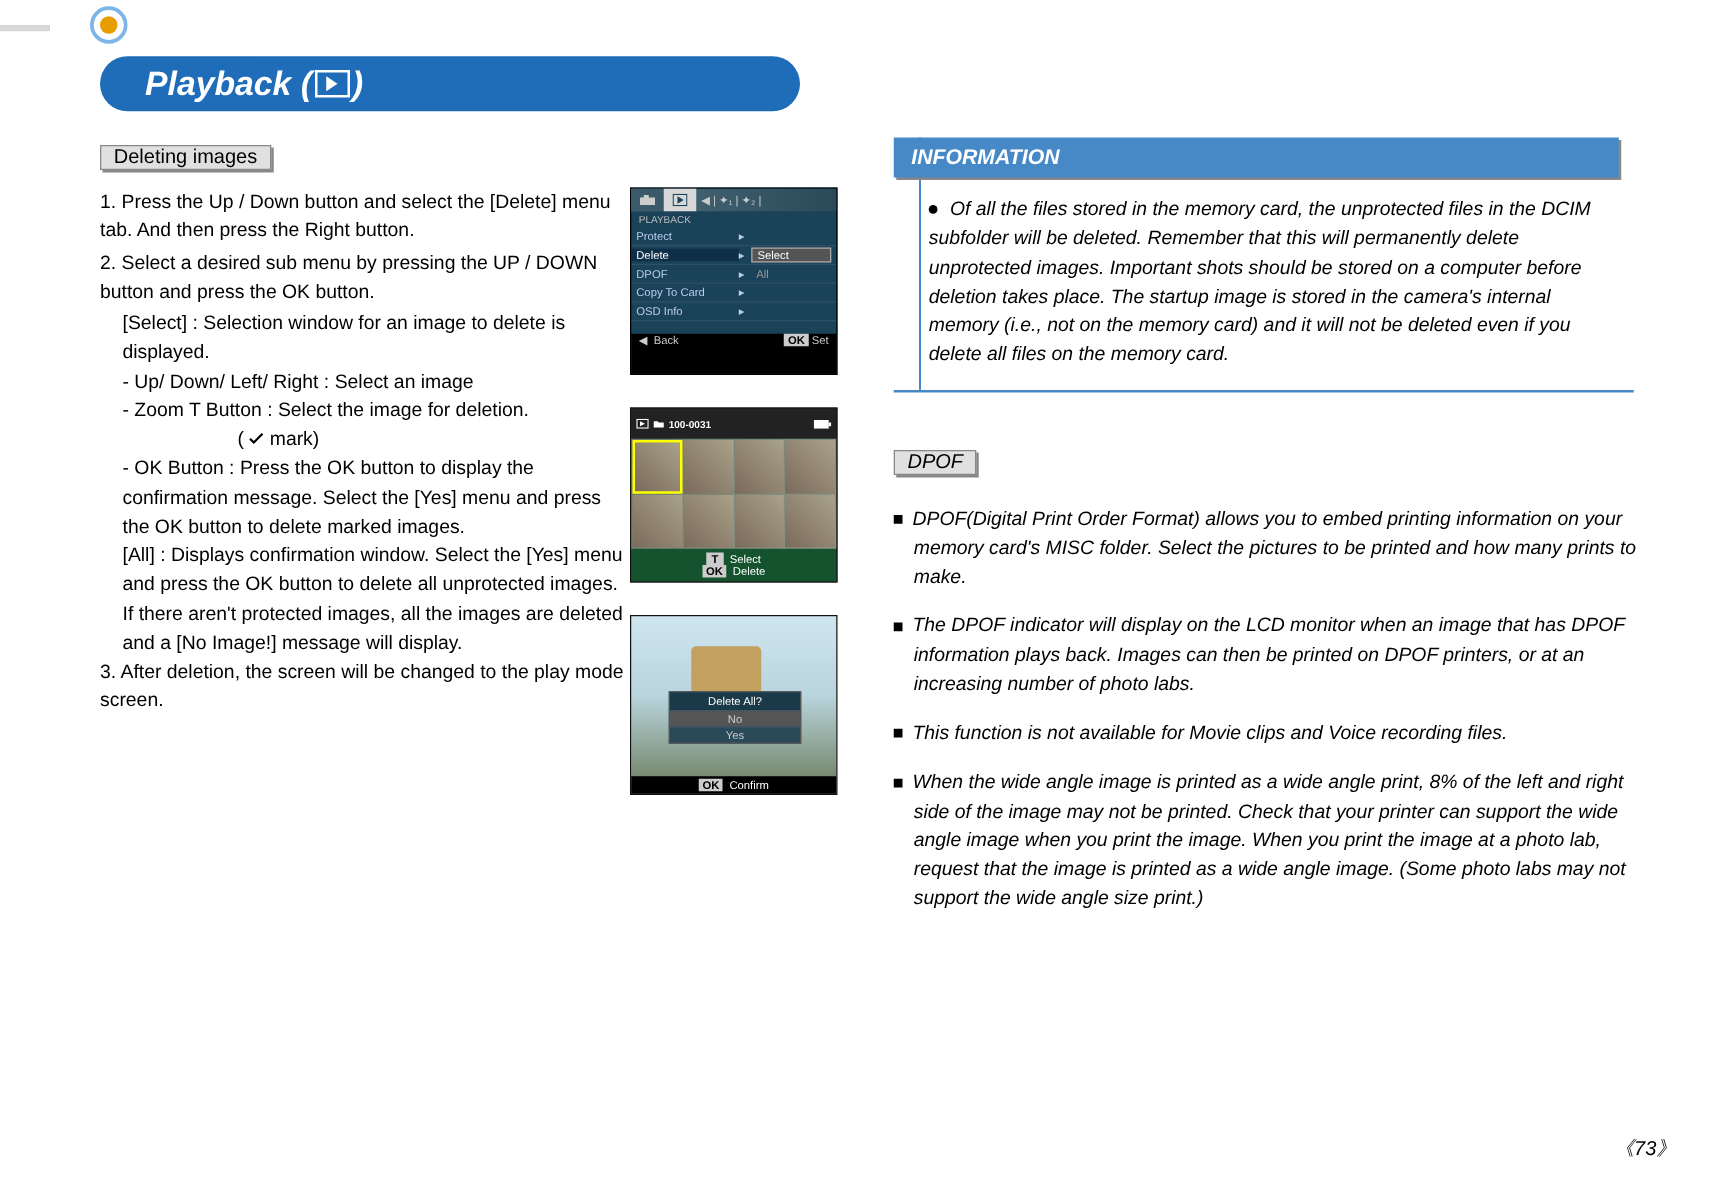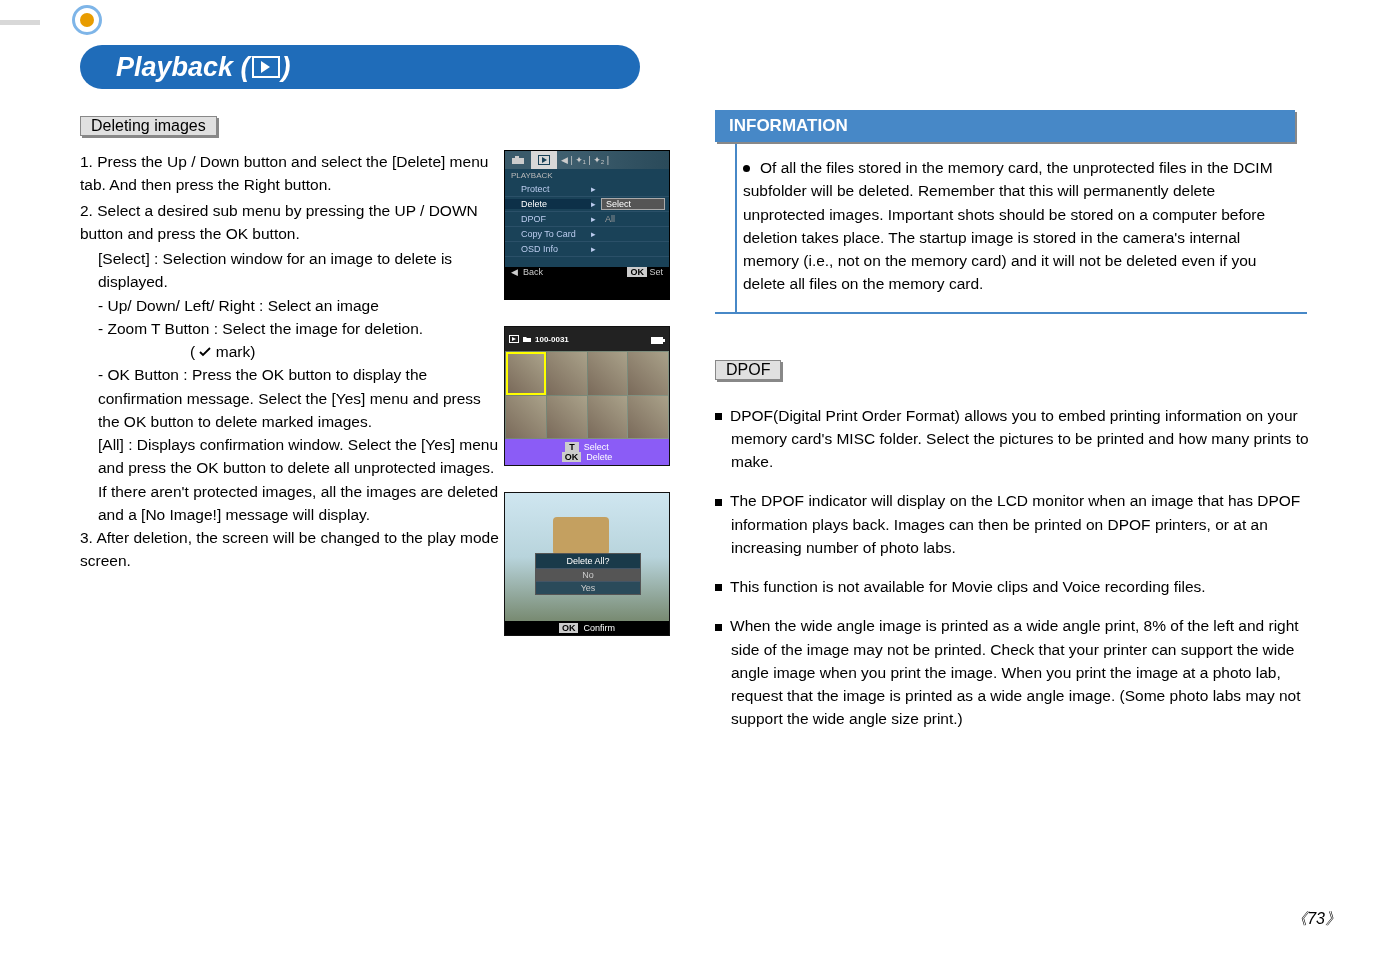--- a/index.html
+++ b/index.html
@@ -4,51 +4,51 @@
 <style>
 * { margin: 0; padding: 0; box-sizing: border-box; }
 body { width: 1381px; height: 954px; background: #fff; font-family: Arial, Helvetica, sans-serif; color: #000; position: relative; }
 .title-line { position: absolute; left: 0; top: 20px; width: 40px; height: 5px; background: #d8d8d8; }
 .title-dot { position: absolute; left: 72px; top: 5px; width: 30px; height: 30px; border-radius: 50%; border: 3px solid #7eb5e8; background: #fff; z-index: 2; }
 .title-dot-inner { position: absolute; left: 80px; top: 13px; width: 14px; height: 14px; border-radius: 50%; background: #e89c00; z-index: 3; }
 .title-pill { position: absolute; left: 80px; top: 45px; width: 560px; height: 44px; background: #1f6cb9; border-radius: 24px; display: flex; align-items: center; padding-left: 36px; }
 .page { position: absolute; left: 80px; top: 110px; width: 1230px; }
 .two-col { display: flex; gap: 30px; }
 .left-col { width: 605px; }
-.right-col { width: 595px; }
+.right-col { width: 595px; font-style: italic; }
 .section-tag { display: inline-block; background: #e0e0e0; border: 1px solid #888; box-shadow: 2px 2px 0 #888; padding: 0 10px; font-size: 16px; margin: 6px 0 14px 0; }
 .body-text { font-size: 15.5px; line-height: 1.5; }
 .sub-ind { padding-left: 18px; display: block; }
 .sub-ind4 { padding-left: 110px; display: block; }
 ol.steps { list-style: none; }
 ol.steps li { margin-bottom: 2px; }
 .info-bar { background: #4788c7; color: #fff; font-weight: bold; font-size: 17px; padding: 6px 14px; width: 580px; box-shadow: 2px 2px 0 #888; margin-bottom: 14px; }
 .info-body { padding: 0 18px 16px 28px; font-size: 15.5px; line-height: 1.5; }
 .info-box { border-bottom: 2px solid #4788c7; margin-bottom: 24px; width: 592px; background: linear-gradient(to right, transparent 20px, #4788c7 20px, #4788c7 22px, transparent 22px) no-repeat; }
 .bullet-dot { display: inline-block; width: 7px; height: 7px; background: #000; border-radius: 50%; vertical-align: middle; margin-right: 10px; }
 .bullet-sq { display: inline-block; width: 7px; height: 7px; background: #000; vertical-align: middle; margin-right: 8px; }
 .para { margin-bottom: 16px; padding-left: 16px; text-indent: -16px; }
 .titlebar-text { color:#fff; font-weight:bold; font-size:27px; font-style:italic; display:flex; align-items:center; }
 .lcd { border:1px solid #000; font-size:9px; color:#ccc; background:#1a4258; font-family: Arial, sans-serif; }
 .lcd-top { height:18px; background: linear-gradient(to right,#4a6a7a,#2a4a5a); display:flex; align-items:center; }
 .lcd-top .camtab { width:26px; height:18px; display:flex; align-items:center; justify-content:center; background:#3a5a6a; }
 .lcd-top .playtab { width:26px; height:18px; display:flex; align-items:center; justify-content:center; background:#d8d8d8; }
 .lcd-row { height:15px; border-bottom:1px solid #2b5068; display:flex; align-items:center; }
-.lcd-row .cell-l { width:86px; padding-left:16px; color:#bce; }
+.lcd-row .cell-l { width:86px; padding-left:4px; color:#bce; }
 .lcd-row .cell-arrow { width:10px; color:#bce; }
 .lcd-row .cell-r { width:64px; padding-left:4px; color:#999; }
 .lcd-row.sel .cell-l { background:#0d3048; color:#fff; }
 .lcd-row.subsel .cell-r { background:#555; border:1px solid #aaa; color:#fff; }
 .lcd-bot { height:32px; background:#000; display:flex; align-items:flex-start; justify-content:space-between; padding:0 6px; color:#ccc; font-size:9px; }
 .thumbgrid { width:166px; background:#333; border:1px solid #111; }
 .thumbgrid .hdr { height:24px; background:#222; display:flex; align-items:center; padding:0 4px; justify-content:space-between; }
 .thumbgrid .gridbg { height:88px; background: linear-gradient(135deg,#6a7a6a,#8a9a8a); position:relative; display:grid; grid-template-columns:repeat(4,1fr); grid-template-rows:repeat(2,1fr); gap:1px; padding:1px; }
 .thumbgrid .gridbg div { background: linear-gradient(45deg,#7a6a5a,#aaa28a); }
 .thumbgrid .gridbg div.hl { border:2px solid #ff0; }
-.thumbgrid .bb { background:#8b5cf6; color:#fff; font-size:9px; padding:3px 0; text-align:center; }
+.thumbgrid .bb { background:#14532d; color:#fff; font-size:9px; padding:3px 0; text-align:center; }
 .confirmimg { width:166px; height:144px; background: linear-gradient(180deg,#cfe6f0 0%, #b8d4dc 45%, #6a7a5a 100%); border:1px solid #111; position:relative; }
 .confirmimg .moto { position:absolute; left:48px; top:24px; width:56px; height:38px; background:#c4a060; border-radius:4px; }
 .confirmimg .panel { position:absolute; left:30px; top:60px; width:106px; border:1px solid #555; font-size:9px; background:#2a4a5a; }
 .confirmimg .panel .phdr { background:#1a3a4a; color:#fff; text-align:center; padding:2px 0; }
 .confirmimg .panel .prow { color:#ccc; text-align:center; padding:1px 0; border-top:1px solid #456; }
 .confirmimg .panel .prow.no { background:#555; }
 .confirmimg .bbot { position:absolute; bottom:0; left:0; right:0; background:#000; color:#fff; font-size:9px; text-align:center; padding:2px 0; }
 .play-icon { display:inline-flex; width:28px; height:22px; border:2px solid #fff; align-items:center; justify-content:center; margin:0 2px; }
 .play-icon::before { content:""; border-left:9px solid #fff; border-top:6px solid transparent; border-bottom:6px solid transparent; }
 .pagenum { position:absolute; right:40px; bottom:24px; font-size:16px; font-style:italic; }

